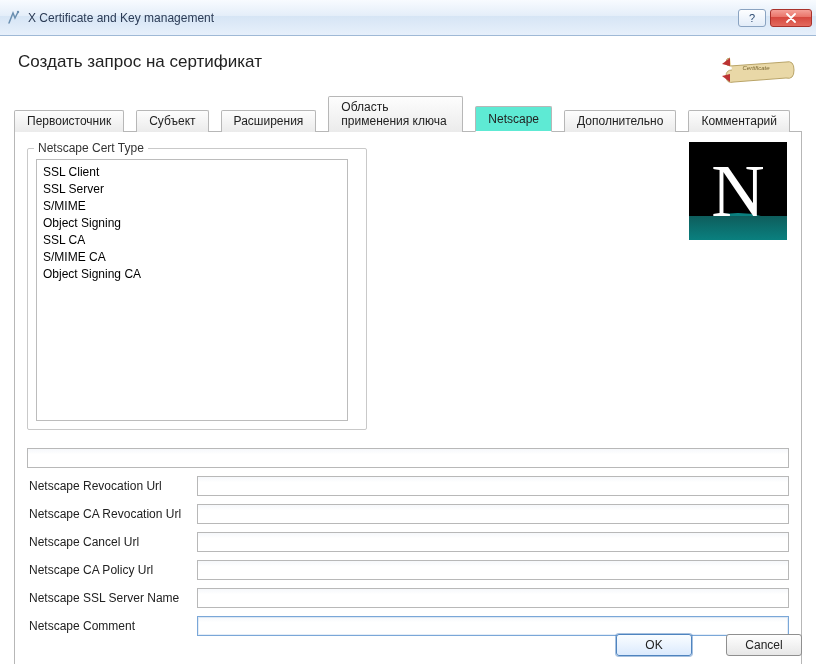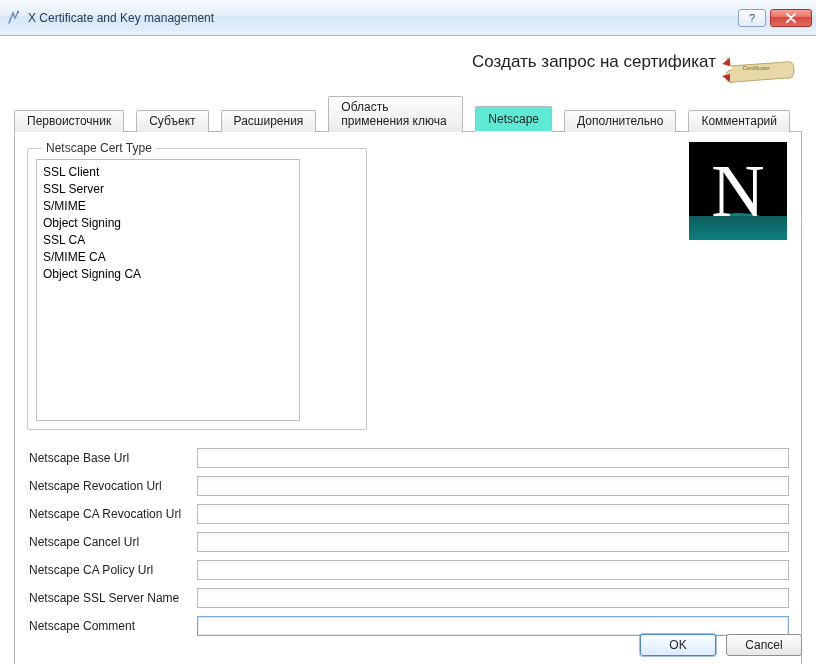--- a/index.html
+++ b/index.html
@@ -41,21 +41,21 @@
     font-size: 11px; color:#2b4a72;
   }
   .win-btn.close {
     width: 42px;
     border: 1px solid #a9322c;
     background: linear-gradient(to bottom,#f4a097 0%,#e97368 45%,#d6483e 46%,#e36a5e 100%);
     color:#fff; font-weight:bold;
   }
   
   .content { padding: 14px 14px 0 14px; }
-  .header-row { display:flex; align-items:flex-start; justify-content:flex-end; }
+  .header-row { display:flex; align-items:flex-start; justify-content:space-between; }
   .page-title { font-size: 17px; color:#222; margin: 2px 0 10px 4px; }
   .scroll-emblem { width: 86px; height: 40px; position: relative; }
   
   .tabstrip {
     display:flex; align-items:flex-end; position: relative; margin-top: 6px;
     border-bottom: 1px solid #b7b7b7;
   }
   .tab {
     border: 1px solid #b7b7b7;
     border-bottom: none;
@@ -84,26 +84,26 @@
   
   .groupbox {
     border: 1px solid #c9c9c9;
     border-radius: 2px;
     position: relative;
     width: 340px;
     padding: 10px 8px 8px 8px;
     margin-top: 6px;
   }
   .groupbox-label {
-    position:absolute; top:-8px; left:14px;
+    position:absolute; top:-8px; left:6px;
     background:#fff; padding:0 4px; font-size:12px; color:#333;
   }
   .listbox {
     border: 1px solid #bcbcbc;
-    width: 264px; height: 262px;
+    width: 312px; height: 262px;
     padding: 4px 6px;
     overflow: hidden;
     font-size: 12px; line-height: 17px;
     background:#fff;
   }
   .listbox-item { white-space: nowrap; }
   .top-row { display:flex; align-items:flex-start; justify-content:space-between; }
   .netscape-logo {
     width: 98px; height: 98px;
     background: #000;
@@ -147,21 +147,21 @@
     position:absolute; right: 14px; bottom: 8px;
     display:flex; gap: 10px;
   }
   .btn {
     min-width: 76px; height: 22px;
     border: 1px solid #8f8f8f;
     border-radius: 3px;
     background: linear-gradient(to bottom,#fefefe,#e7e7e7);
     font-size:12px; color:#222;
     padding: 0 12px;
-    display:flex; align-items:center; justify-content:center;
+    display:flex; align-items:center; justify-content:center;margin-left:24px;
   }
   .btn.default {
     border: 1px solid #4f84bf;
     box-shadow: 0 0 0 1px rgba(79,132,191,0.5);
     background: linear-gradient(to bottom,#fafdff,#dbeafd);
   }
 </style>
 </head>
 <body>
 
@@ -222,21 +222,20 @@
       </div>
       <div class="netscape-logo">
         <div class="arc"></div>
         <div class="teal"></div>
         <div class="N">N</div>
       </div>
     </div>
 
     <div class="form-region">
       <div class="form-row">
-        <label>Netscape Base Url</label>
         <input type="text" value="" style="">
       </div>
       <div class="form-row">
         <label>Netscape Revocation Url</label>
         <input type="text" value="" style="">
       </div>
       <div class="form-row">
         <label>Netscape CA Revocation Url</label>
         <input type="text" value="" style="">
       </div>

